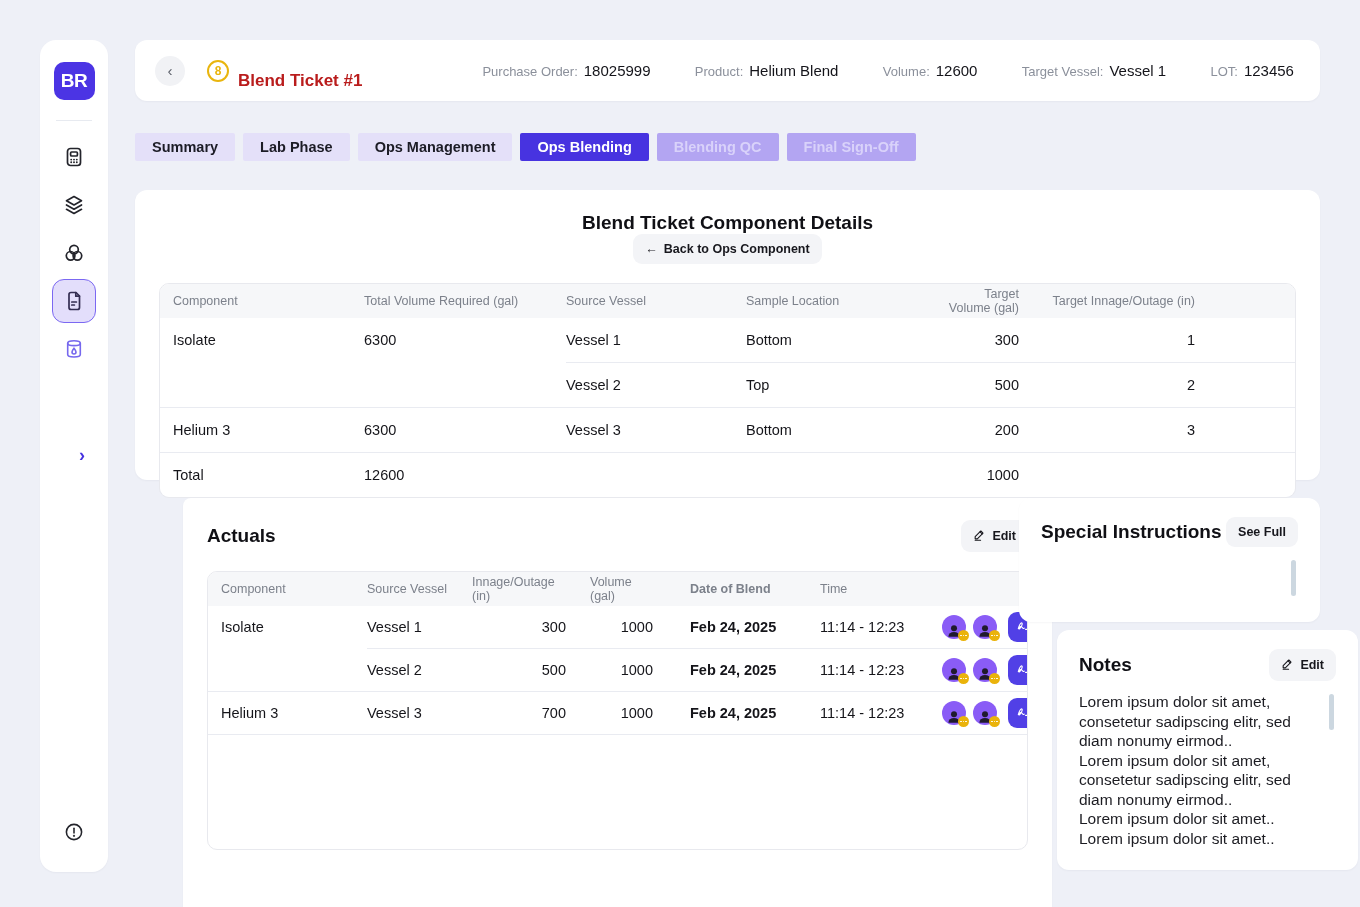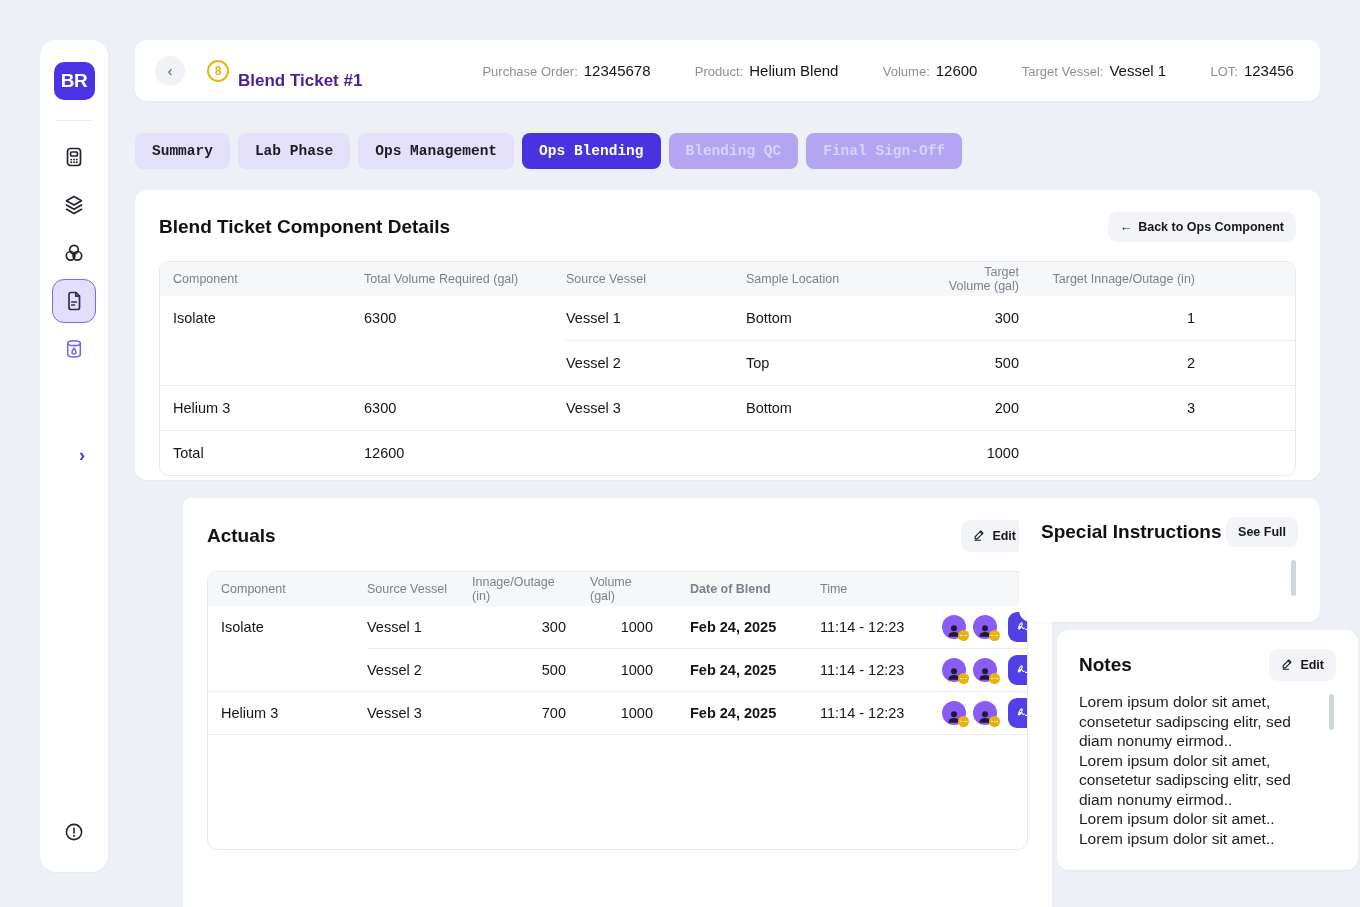--- a/index.html
+++ b/index.html
@@ -16,39 +16,39 @@
   .side-item.active { background:#e3defb; border:1.5px solid #7b68f2; }
   .side-item svg { display:block; }
   .expand-bump { position:absolute; left:57px; top:436px; width:38px; height:38px; background:#fff; border-radius:50%; display:flex; align-items:center; justify-content:center; }
   .expand-chevron { color:#4733e0; font-size:18px; font-weight:700; line-height:1; padding-left:12px; }
   .side-bottom { margin-top:auto; margin-bottom:18px; }
 
   
   .header-card { left:135px; top:40px; width:1185px; height:61px; border-radius:12px; display:flex; align-items:center; padding:0 26px 0 20px; }
   .back-btn { width:30px; height:30px; border-radius:50%; background:#f1f2f5; display:flex; align-items:center; justify-content:center; color:#5a5e68; font-size:15px; cursor:pointer; flex:0 0 auto; }
   .num-badge { width:22px; height:22px; border-radius:50%; border:2px solid #e9b50e; color:#e9b50e; font-size:12px; font-weight:700; display:flex; align-items:center; justify-content:center; margin:0 9px 0 22px; }
-  .header-title { font-size:17px; font-weight:700; color:#4c1d95;margin-top:20px; }
+  .header-title { font-size:17px; font-weight:700; color:#b91c1c;margin-top:20px; }
   .header-fields { display:flex; flex:1; justify-content:space-between; margin-left:120px; align-items:center; }
   .hfield { display:flex; align-items:baseline; gap:6px; white-space:nowrap;justify-content:center; }
   .hfield .lbl { font-size:13px; color:#8b909b; }
   .hfield .val { font-size:15px; color:#14141a; font-weight:500; }
 
   
   .tabs { position:absolute; left:135px; top:133px; display:flex; gap:8px; }
-  .tab { height:36px; border-radius:8px; padding:0 17px; display:flex; align-items:center; font-size:14.5px; font-weight:600; background:#e4e0f9; color:#1c1c26; cursor:pointer; white-space:nowrap;font-family:Liberation Mono, monospace; }
+  .tab { height:28px; border-radius:2px; padding:0 17px; display:flex; align-items:center; font-size:14.5px; font-weight:600; background:#e4e0f9; color:#1c1c26; cursor:pointer; white-space:nowrap; }
   .tab.active { background:#4733e0; color:#fff; }
   .tab.disabled { background:#b3a5f2; color:#d9d2fa; cursor:default; }
 
   
   .sec-title { font-size:19px; font-weight:700; color:#101015; }
   .gray-btn { background:#f3f4f7; border:none; border-radius:9px; padding:8px 12px; font-family:inherit; font-size:12.5px; font-weight:600; color:#17171d; display:inline-flex; align-items:center; gap:6px; cursor:pointer; white-space:nowrap; }
 
   
   .details-card { left:135px; top:190px; width:1185px; height:290px; border-radius:12px; padding:22px 24px; }
-  .details-head { display:flex; justify-content:space-between; align-items:center; margin-bottom:19px; }
+  .details-head { display:flex; justify-content:space-between; align-items:center; margin-bottom:19px;flex-direction:column; }
   .tbl { border:1px solid #e8e9ee; border-radius:10px; overflow:hidden; }
   .trow { display:grid; align-items:center; }
   .d-grid { grid-template-columns:191px 202px 180px 200px 73px 1fr; padding-left:13px; }
   .thead { background:#f6f7f9; height:34px; font-size:12.5px; color:#7c818b; }
   .tbody-row { height:44px; font-size:14.5px; color:#15151a; background:#fff; }
   .cell-r { text-align:right; }
   .d-last { padding-right:100px; }
   .divider { height:1px; background:#e9ebf1; }
 
   
@@ -164,21 +164,21 @@
   <header class="card header-card">
     <div class="back-btn">
       <span>‹</span>
     </div>
     <div class="num-badge">8</div>
     <div class="header-title">Blend Ticket #1</div>
 
     <div class="header-fields">
       <div class="hfield">
         <span class="lbl">Purchase Order:</span>
-        <span class="val">12345678</span>
+        <span class="val">18025999</span>
       </div>
       <div class="hfield">
         <span class="lbl">Product:</span>
         <span class="val">Helium Blend</span>
       </div>
       <div class="hfield">
         <span class="lbl">Volume:</span>
         <span class="val">12600</span>
       </div>
       <div class="hfield">

